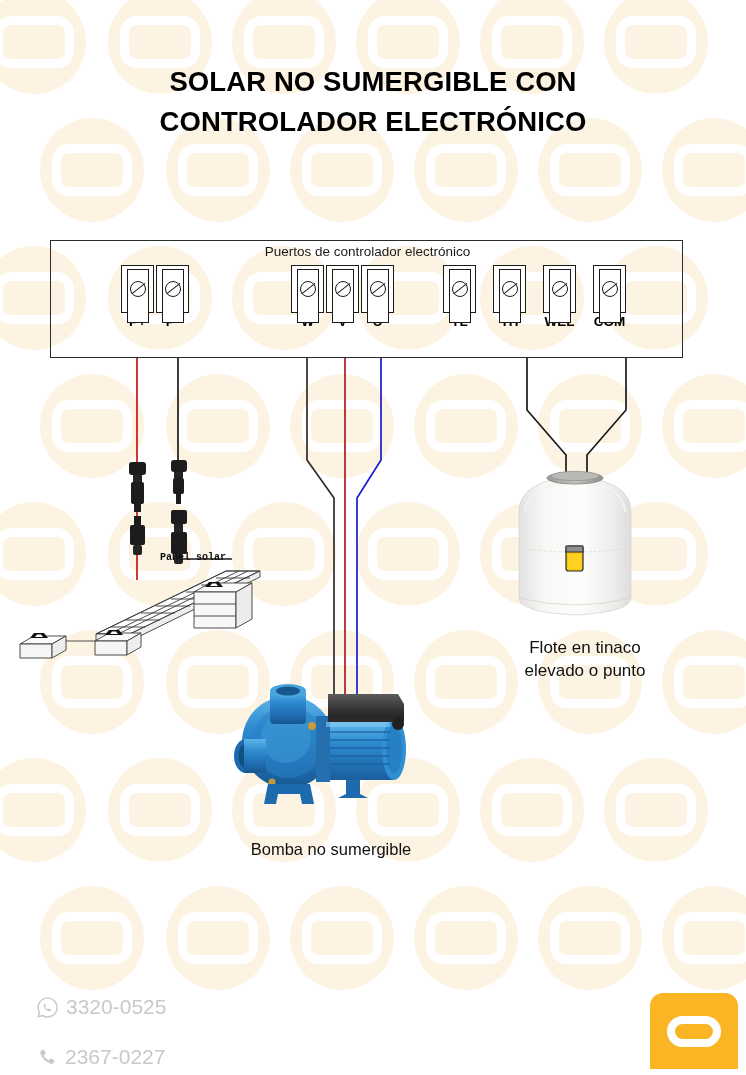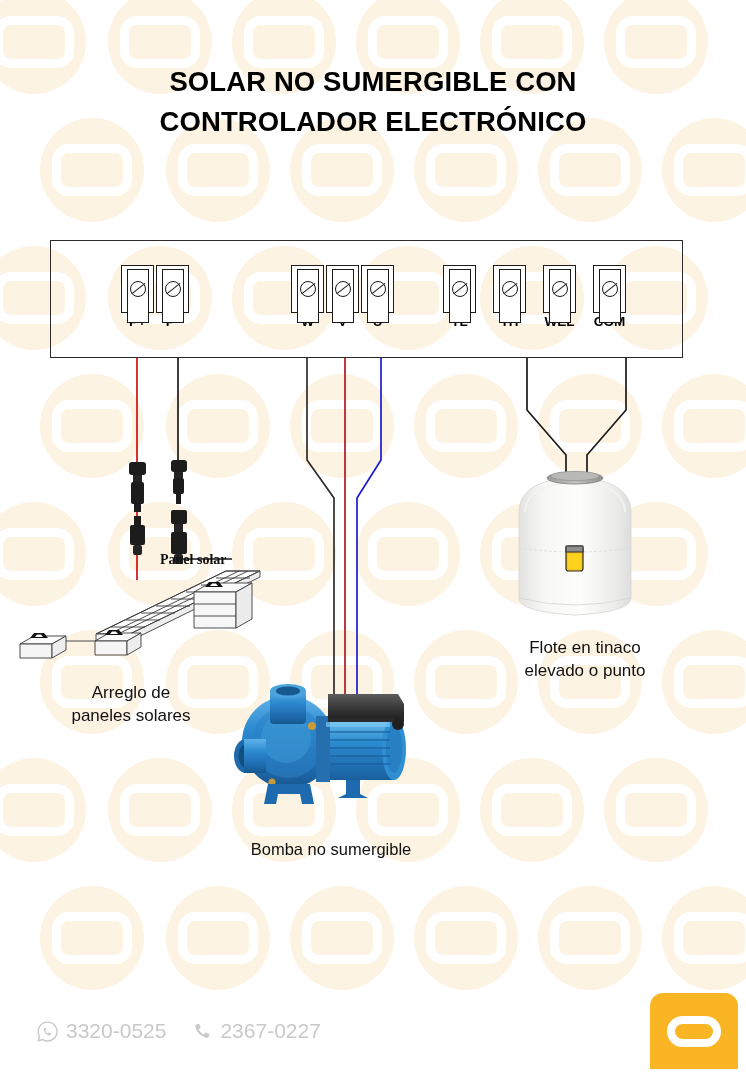--- a/index.html
+++ b/index.html
@@ -138,25 +138,25 @@
   
   #solar-array {
     position: absolute;
     left: 8px; top: 538px;
     width: 262px; height: 130px;
     z-index: 6;
   }
   #panel-solar-label {
     position: absolute;
     left: 160px; top: 552px;
-    font-size: 14px;
+    font-size: 10px;
     font-weight: bold;
     color: #111111;
     z-index: 8;
-    font-family: Liberation Serif, serif;
+    font-family: Liberation Mono, monospace;
   }
 
   
   #tank {
     position: absolute;
     left: 505px; top: 460px;
     width: 140px; height: 165px;
     z-index: 6;
   }
 
@@ -187,20 +187,21 @@
     position: absolute;
     left: 0; bottom: 0; width: 746px; height: 88px;
     z-index: 9;
   }
   #footer-contacts {
     position: absolute;
     left: 36px; top: 8px;
     display: flex; align-items: center;
     height: 72px;
     gap: 26px;
+    flex-direction: column;
   }
   .contact {
     display: flex; align-items: center;
     gap: 7px;
     color: #c9c9c9;
     font-size: 21px;
     font-family: "Liberation Sans", sans-serif;
   }
   .contact svg { display: block; }
   #logo {
@@ -294,20 +295,21 @@
 
     <path d="M527,358 L527,410 L566,455 L566,476" stroke="#1a1a1a" stroke-width="1.7" fill="none"></path>
 
     <path d="M626,358 L626,410 L587,455 L587,476" stroke="#1a1a1a" stroke-width="1.7" fill="none"></path>
 
     <path d="M566,478 Q560,520 572,548" stroke="#1c1c1c" stroke-width="1.6" fill="none"></path>
     <path d="M587,478 Q592,520 582,548" stroke="#1c1c1c" stroke-width="1.6" fill="none"></path>
   </svg>
 
   <div id="controller">
+    <div id="controller-title">Puertos de controlador electrónico</div>
 
     <div class="term-group" style="left:69px;">
       <div class="terminal">
         <div class="term-outer">
           <div class="term-inner"></div>
           <div class="screw"></div>
         </div>
         <div class="term-label">P+</div>
       </div>
       <div class="terminal">
@@ -537,24 +539,20 @@
     <path d="M100,22 L170,22 L176,32 L176,48 L100,48 Z" fill="url(#capgrad)"></path>
     <rect x="100" y="46" width="76" height="4" fill="#2a2a2a"></rect>
 
     <circle cx="170" cy="52" r="6" fill="#202020"></circle>
 
     <path d="M118,108 L132,108 L132,122 L140,126 L110,126 L118,122 Z" fill="#1d6aae"></path>
 
     <rect x="98" y="50" width="64" height="5" fill="#7ec7f2" opacity="0.65"></rect>
   </svg>
 
-  <div class="caption" id="caption-array">
-    <div>Arreglo de</div>
-    <div>paneles solares</div>
-  </div>
 
   <div class="caption" id="caption-tank">
     <div>Flote en tinaco</div>
     <div>elevado o punto</div>
   </div>
 
   <div class="caption" id="caption-pump">Bomba no sumergible</div>
 
   <div id="footer">
     <div id="footer-contacts">

